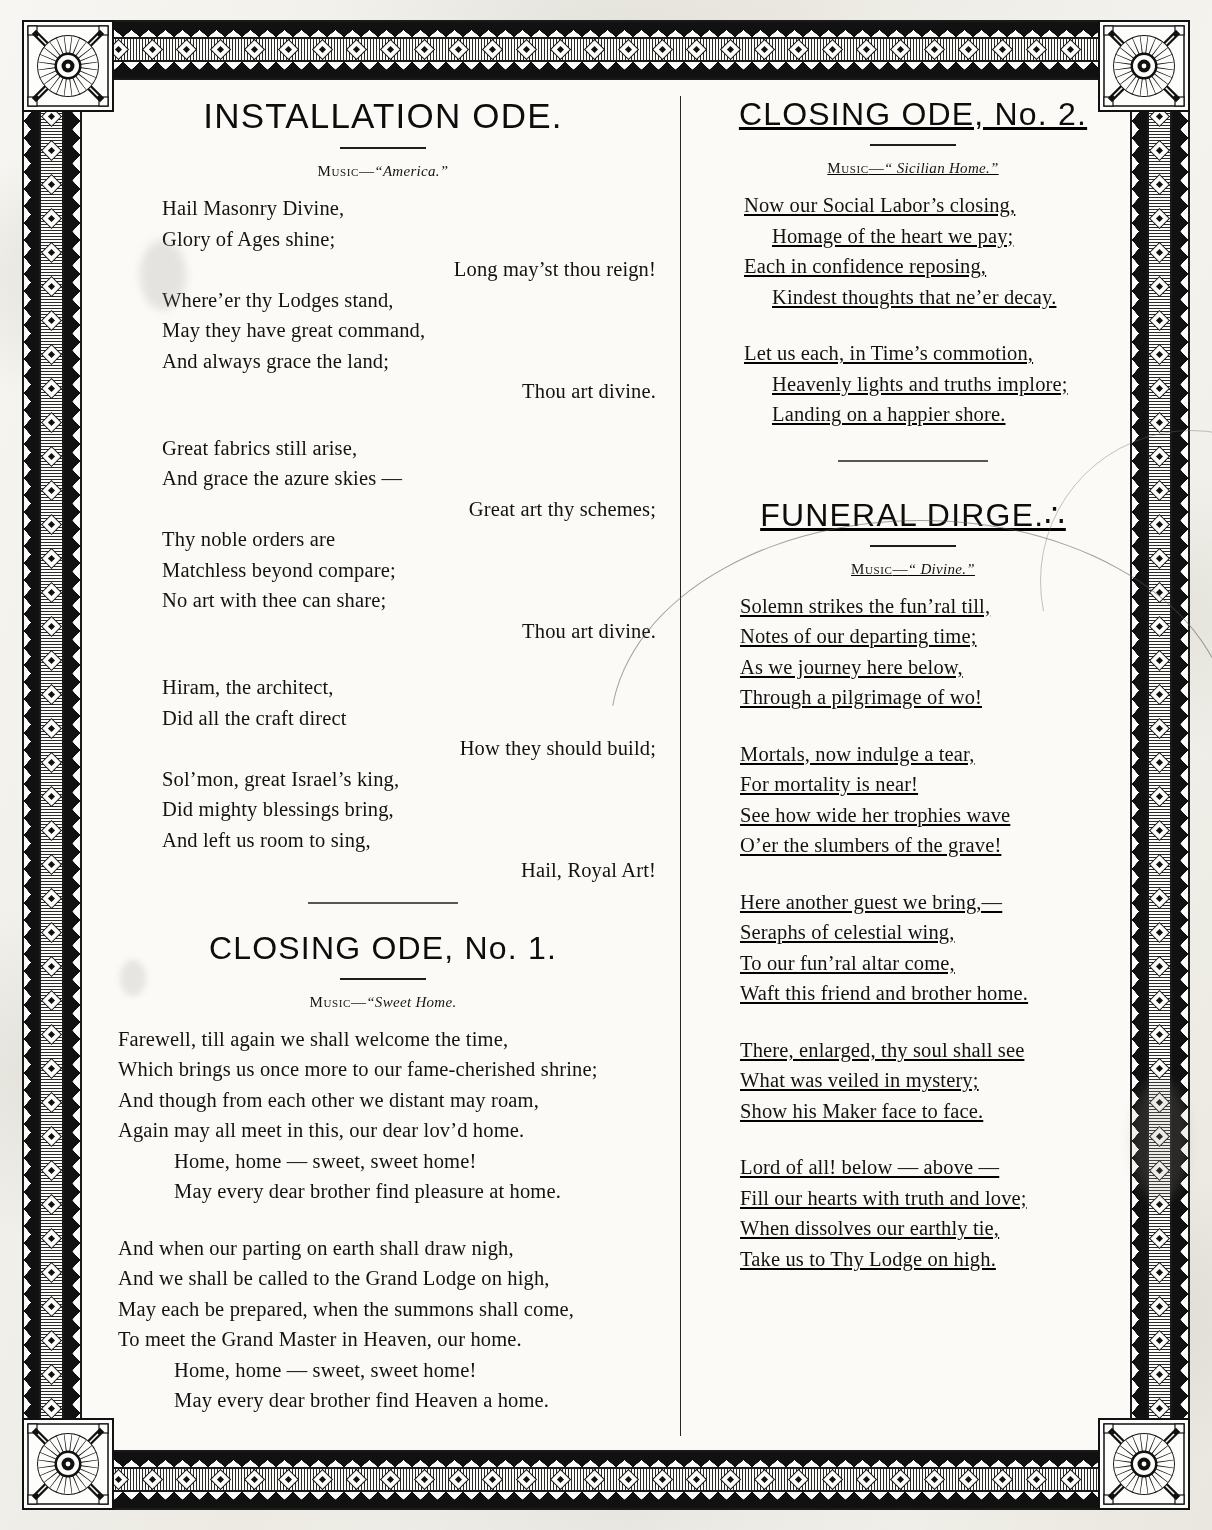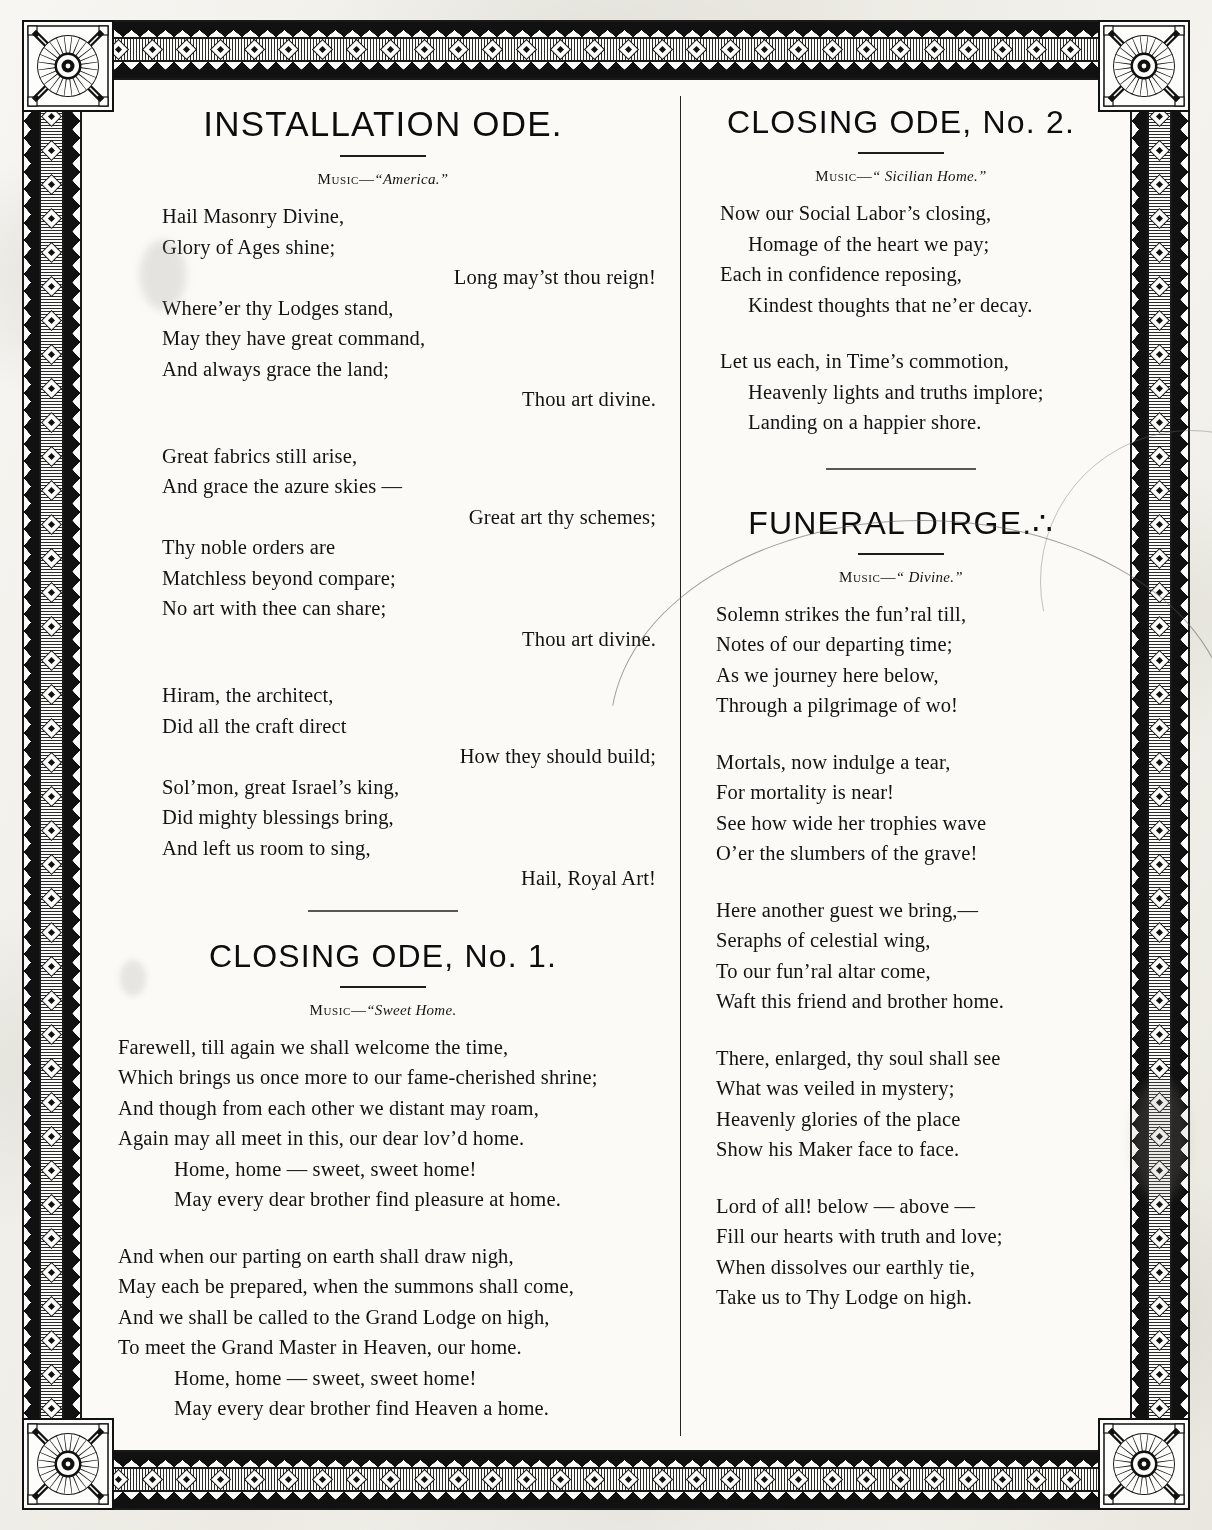--- a/index.html
+++ b/index.html
@@ -163,37 +163,37 @@
     position: absolute;
     left: 110px; top: 96px;
     width: 992px; height: 1338px;
     display: flex;
   }
   .col {
     position: relative;
     box-sizing: border-box;
   }
   .col-left  { width: 570px; padding-right: 24px; }
-  .col-right { width: 422px; padding-left: 20px; }
+  .col-right { width: 422px; padding-left: 44px; text-decoration: underline; }
   .rule-vert {
     position: absolute;
     left: 570px; top: 8px;
     width: 1px; height: 1324px;
     background: #262626;
   }
 
   .piece { margin-bottom: 4px; }
 
   h1.ode-title {
     font-family: "Liberation Sans", "DejaVu Sans", sans-serif;
     font-weight: 400;
     letter-spacing: 1.2px;
     color: #0d0d0d;
     text-align: center;
-    margin: 8px;
+    margin: 0;
   }
   .t-big   { font-size: 35px; }
   .t-med   { font-size: 32px; }
 
   .title-rule {
     width: 86px; height: 2px;
     background: #1d1d1d;
     margin: 11px auto 0;
   }
 
@@ -658,22 +658,22 @@
             <div class="stanza">
               <div class="ln i0">Farewell, till again we shall welcome the time,</div>
               <div class="ln i0">Which brings us once more to our fame-cherished shrine;</div>
               <div class="ln i0">And though from each other we distant may roam,</div>
               <div class="ln i0">Again may all meet in this, our dear lov’d home.</div>
               <div class="ln i2">Home, home — sweet, sweet home!</div>
               <div class="ln i2">May every dear brother find pleasure at home.</div>
             </div>
             <div class="stanza">
               <div class="ln i0">And when our parting on earth shall draw nigh,</div>
+              <div class="ln i0">And we shall be called to the Grand Lodge on high,</div>
               <div class="ln i0">May each be prepared, when the summons shall come,</div>
-              <div class="ln i0">And we shall be called to the Grand Lodge on high,</div>
               <div class="ln i0">To meet the Grand Master in Heaven, our home.</div>
               <div class="ln i2">Home, home — sweet, sweet home!</div>
               <div class="ln i2">May every dear brother find Heaven a home.</div>
             </div>
           </div>
         </div>
       </div>
     <div class="col col-right" id="col-right">
         <div class="piece">
           <h1 class="ode-title t-med">CLOSING ODE, No. 2.</h1>
@@ -713,21 +713,20 @@
             </div>
             <div class="stanza">
               <div class="ln i0">Here another guest we bring,—</div>
               <div class="ln i0">Seraphs of celestial wing,</div>
               <div class="ln i0">To our fun’ral altar come,</div>
               <div class="ln i0">Waft this friend and brother home.</div>
             </div>
             <div class="stanza">
               <div class="ln i0">There, enlarged, thy soul shall see</div>
               <div class="ln i0">What was veiled in mystery;</div>
-              <div class="ln i0">Heavenly glories of the place</div>
               <div class="ln i0">Show his Maker face to face.</div>
             </div>
             <div class="stanza">
               <div class="ln i0">Lord of all! below — above —</div>
               <div class="ln i0">Fill our hearts with truth and love;</div>
               <div class="ln i0">When dissolves our earthly tie,</div>
               <div class="ln i0">Take us to Thy Lodge on high.</div>
             </div>
           </div>
         </div>

